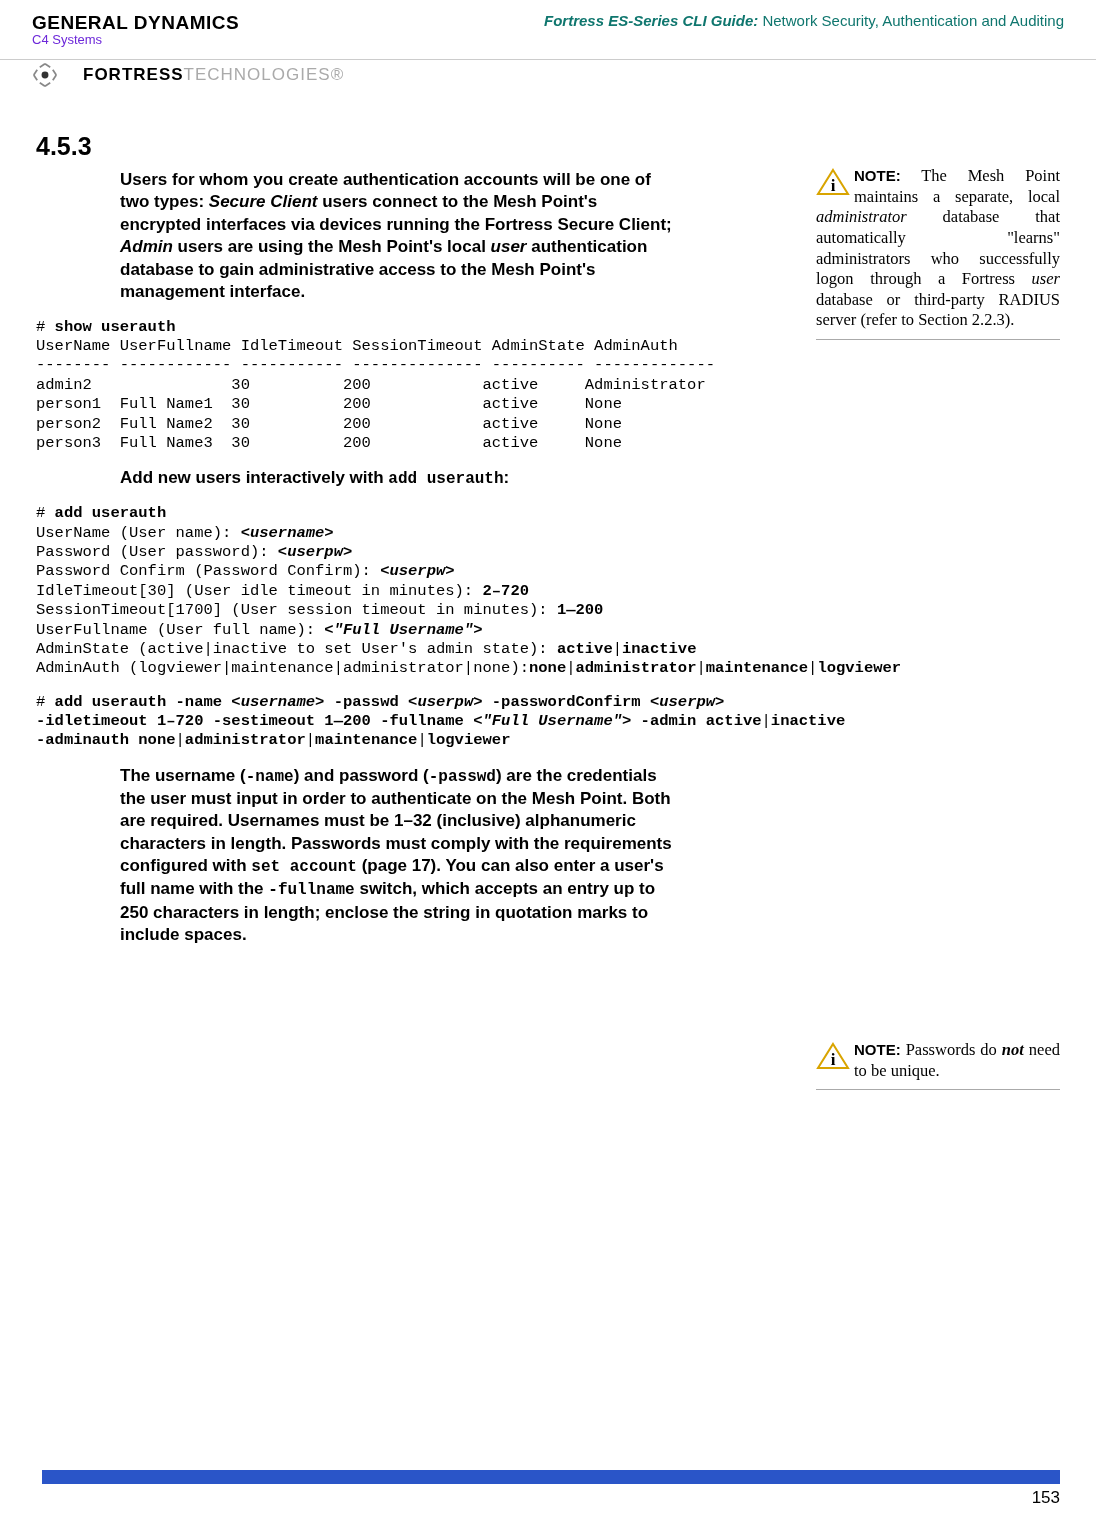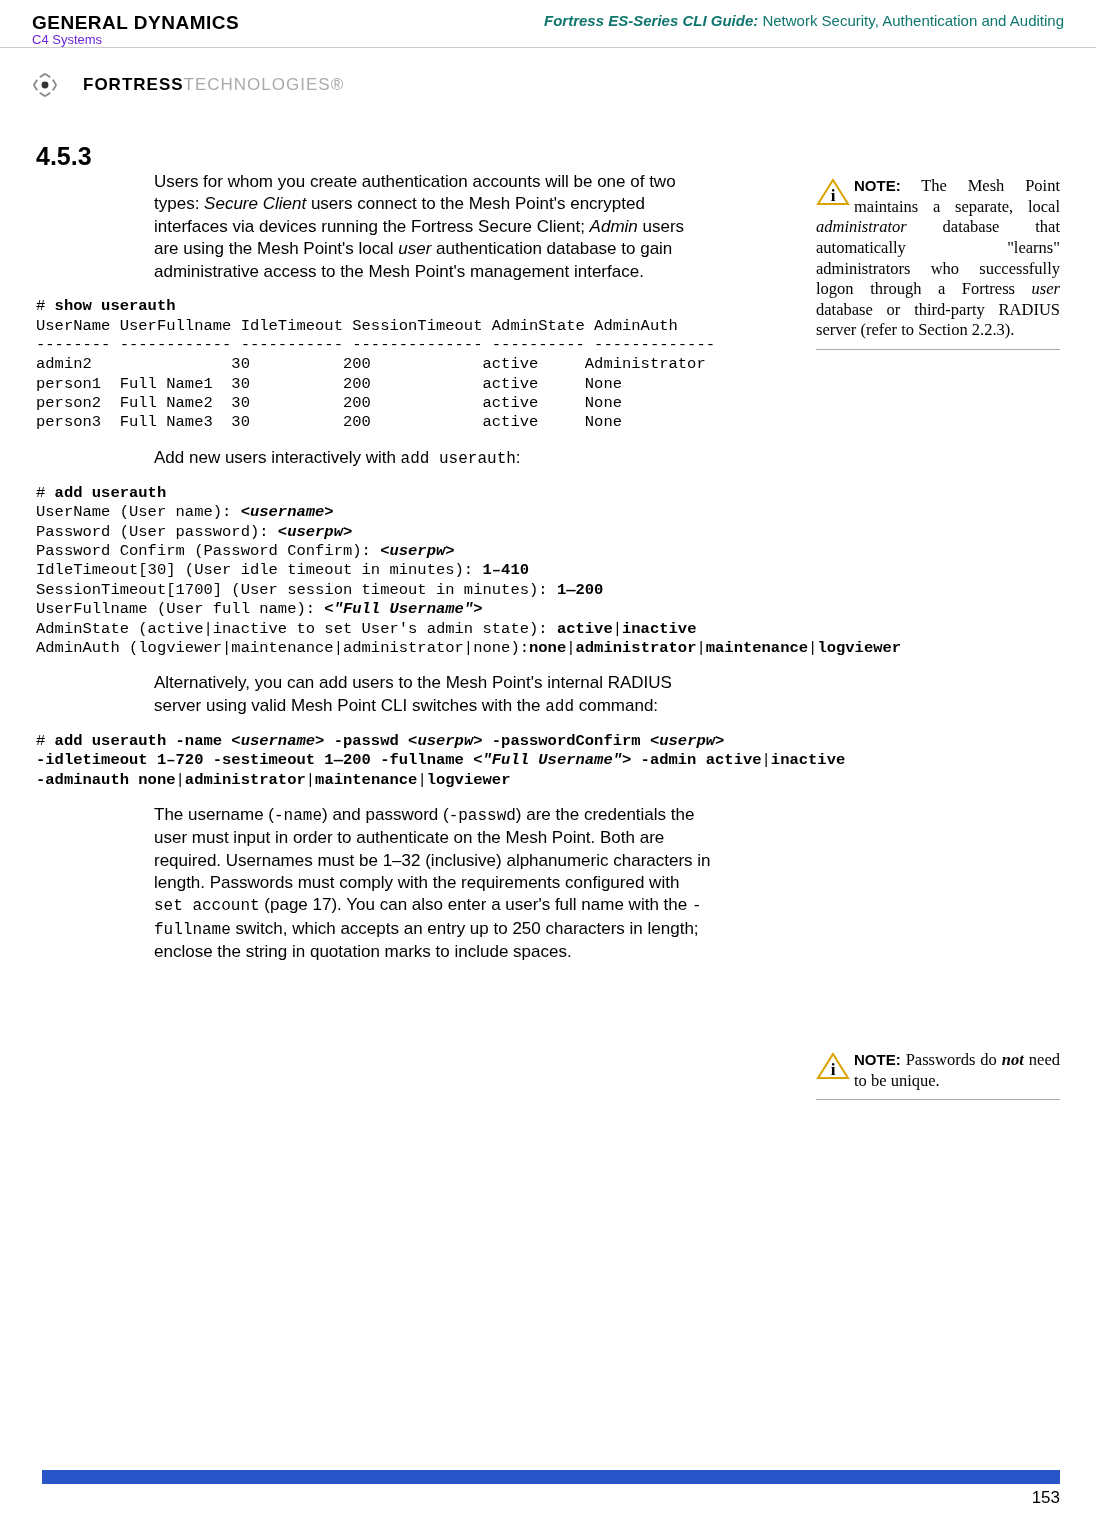--- a/index.html
+++ b/index.html
@@ -8,38 +8,38 @@
       width: 1096px;
       height: 1526px;
       position: relative;
       background: #fff;
       color: #000;
     }
     .header {
       display: flex;
       justify-content: space-between;
       align-items: flex-start;
-      padding: 12px 32px 0 32px;
+      padding: 12px 32px 12px 32px;
       border-bottom: 1px solid #ccc;
-      margin-bottom: 24px;
+      margin-bottom: 2px;
     }
     .logo-block { display: flex; flex-direction: column; }
     .gd-logo { font-family: Arial; font-weight: 900; font-stretch: condensed; font-size: 19px; letter-spacing: 0.5px; }
     .c4 { font-family: Arial; font-size: 13px; color: #6d28d9; margin-top: -2px; }
     .doc-title { font-size: 15px; color: #0f766e; text-align: right; }
     .doc-title .it { font-style: italic; font-weight: bold; }
     .fortress-row { display: flex; align-items: center; padding: 0 32px 10px 32px; gap: 25px; }
     .ft-icon { width: 26px; height: 26px; }
     .ft-text { font-weight: 900; font-size: 17px; letter-spacing: 1px; color: #000; }
     .ft-text .grey { color: #aaa; font-weight: 400; }
     .content { padding: 0 36px 0 36px; position: relative; }
-    .section-row { display: flex; gap: 42px; margin-top: 34px; margin-bottom: 0; align-items: flex-end; }
+    .section-row { display: flex; gap: 42px; margin-top: 34px; margin-bottom: 8px; align-items: flex-end; }
     .section-num { font-weight: 900; font-size: 25px; width: 100px; font-family: Verdana, Arial, sans-serif; }
     .section-title { font-weight: 900; font-size: 25px; font-family: Verdana, Arial, sans-serif; }
-    .body-col { margin-left: 118px; width: 558px; font-size: 17px; line-height: 1.32; margin-bottom: 14px; }
+    .body-col { margin-left: 84px; width: 558px; font-size: 17px; line-height: 1.32; margin-bottom: 14px; font-weight: bold; }
     .body-col .ital { font-style: italic; }
     .body-col .mono { font-family: "Courier New", monospace; font-size: 16px; }
     .note-box {
       position: absolute;
       right: 36px;
       width: 244px;
       font-family: "Palatino Linotype", "Book Antiqua", Georgia, serif;
       font-size: 16.5px;
       line-height: 1.25;
       color: #000;
@@ -129,29 +129,26 @@
 <span>person3  Full Name3  30          200            active     None</span></div>
 
   <div class="body-col">
     <span>Add new users interactively with </span><span class="mono">add userauth</span><span>:</span>
   </div>
 
   <div class="code"><span># </span><span class="b">add userauth</span>
 <span>UserName (User name): </span><span class="bi">&lt;username&gt;</span>
 <span>Password (User password): </span><span class="bi">&lt;userpw&gt;</span>
 <span>Password Confirm (Password Confirm): </span><span class="bi">&lt;userpw&gt;</span>
-<span>IdleTimeout[30] (User idle timeout in minutes): </span><span class="b">1–410</span>
+<span>IdleTimeout[30] (User idle timeout in minutes): </span><span class="b">2–720</span>
 <span>SessionTimeout[1700] (User session timeout in minutes): </span><span class="b">1—200</span>
 <span>UserFullname (User full name): </span><span class="bi">&lt;"Full Username"&gt;</span>
 <span>AdminState (active|inactive to set User's admin state): </span><span class="b">active</span><span>|</span><span class="b">inactive</span>
 <span>AdminAuth (logviewer|maintenance|administrator|none):</span><span class="b">none</span><span>|</span><span class="b">administrator</span><span>|</span><span class="b">maintenance</span><span>|</span><span class="b">logviewer</span></div>
 
-  <div class="body-col">
-    <span>Alternatively, you can add users to the Mesh Point's internal RADIUS server using valid Mesh Point CLI switches with the </span><span class="mono">add</span><span> command:</span>
-  </div>
 
   <div class="code"><span># </span><span class="b">add userauth -name </span><span class="bi">&lt;username&gt;</span><span class="b"> -passwd </span><span class="bi">&lt;userpw&gt;</span><span class="b"> -passwordConfirm </span><span class="bi">&lt;userpw&gt;</span>
 <span class="b">-idletimeout 1–720 -sestimeout 1—200 -fullname </span><span class="bi">&lt;"Full Username"&gt;</span><span class="b"> -admin active</span><span>|</span><span class="b">inactive</span>
 <span class="b">-adminauth none</span><span>|</span><span class="b">administrator</span><span>|</span><span class="b">maintenance</span><span>|</span><span class="b">logviewer</span></div>
 
   <div class="note-box" style="top:908px">
     <div class="note-inner">
     <svg width="34" height="28">
       <polygon points="17,2 32,26 2,26" fill="none" stroke="#d9a400" stroke-width="2"></polygon>
       <text x="17" y="23" text-anchor="middle" font-family="Georgia" font-weight="bold" font-size="17" fill="#000">i</text>

